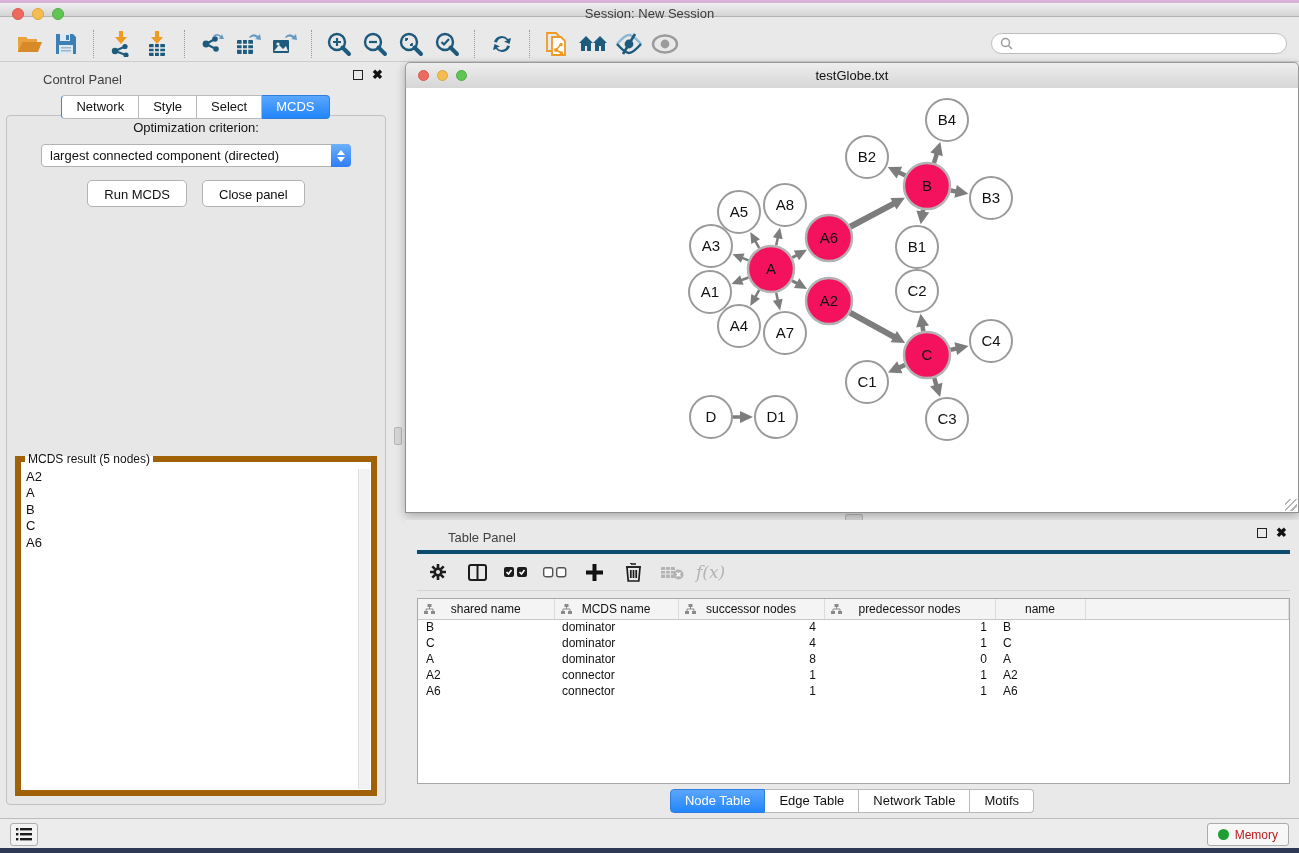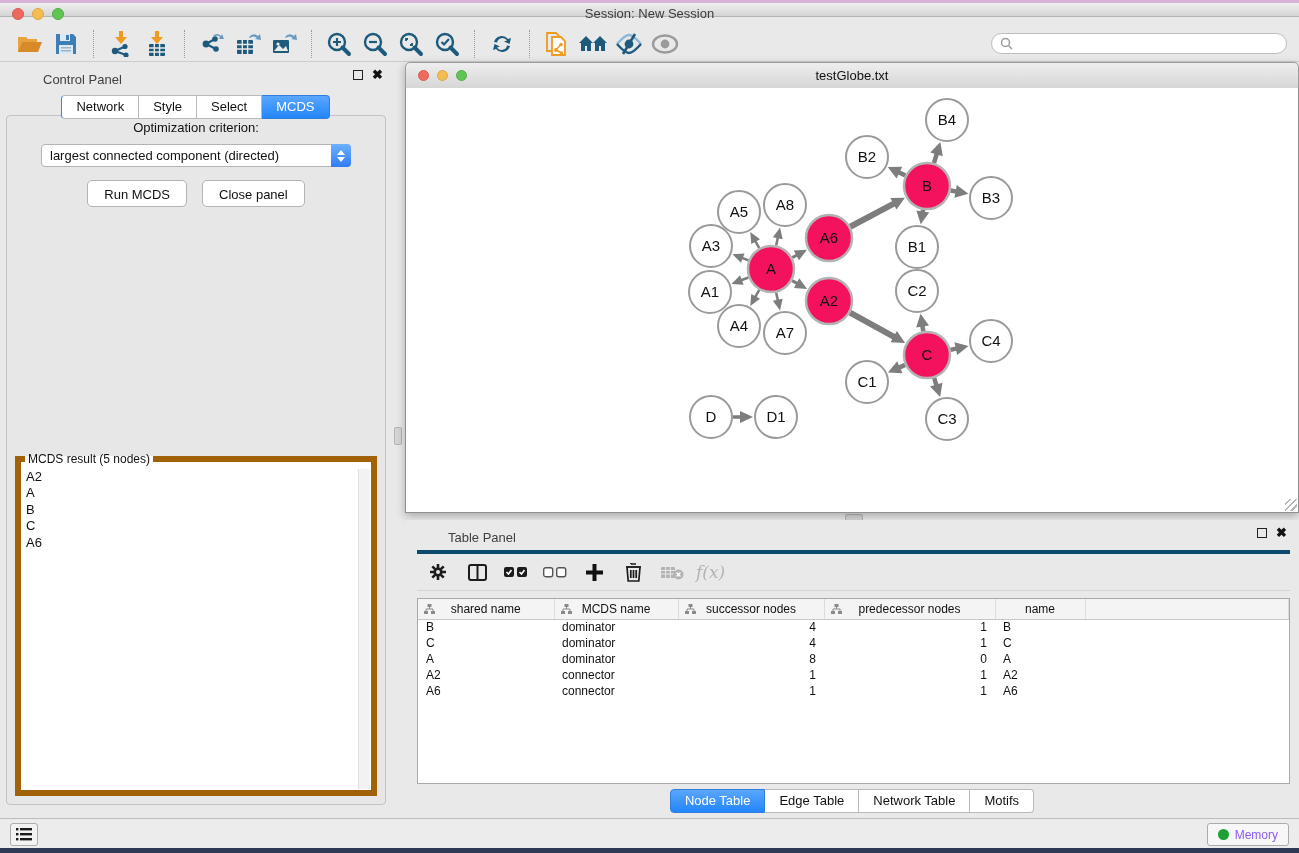--- a/index.html
+++ b/index.html
@@ -91,21 +91,21 @@
     height:20px; font-weight:normal; font-size:12px; color:#111; text-align:center; position:relative; }
   #node-table th .hicon { position:absolute; left:6px; top:5px; }
   #node-table td { height:16px; padding:0 8px; color:#111; white-space:nowrap; overflow:hidden; }
   #bottom-tabs { position:absolute; left:0; right:0; bottom:5px; display:flex; justify-content:center; }
 
   
   #statusbar { position:absolute; left:0; right:0; bottom:5px; height:30px; background:#ececec; border-top:1px solid #bdbdbd; }
   #list-btn { position:absolute; left:10px; top:4px; width:28px; height:23px; background:#f3f3f3;
     border:1px solid #adadad; border-radius:3px; display:flex; align-items:center; justify-content:center; }
   #memory-btn { position:absolute; right:10px; top:4px; height:23px; background:#f7f7f7; border:1px solid #ababab;
-    border-radius:3px; display:flex; align-items:center; gap:6px; padding:0 10px; font-size:12px; color:#8b5cf6; }
+    border-radius:3px; display:flex; align-items:center; gap:6px; padding:0 10px; font-size:12px; color:#b91c1c; }
   #memory-dot { width:11px; height:11px; border-radius:50%; background:#1fa035; }
   #desktop-bottom { position:absolute; left:0; right:0; bottom:0; height:5px; background:#2e3a55; }
 
   svg { display:block; }
 </style>
 </head>
 <body>
 
 <div id="desktop-top"></div>
 

